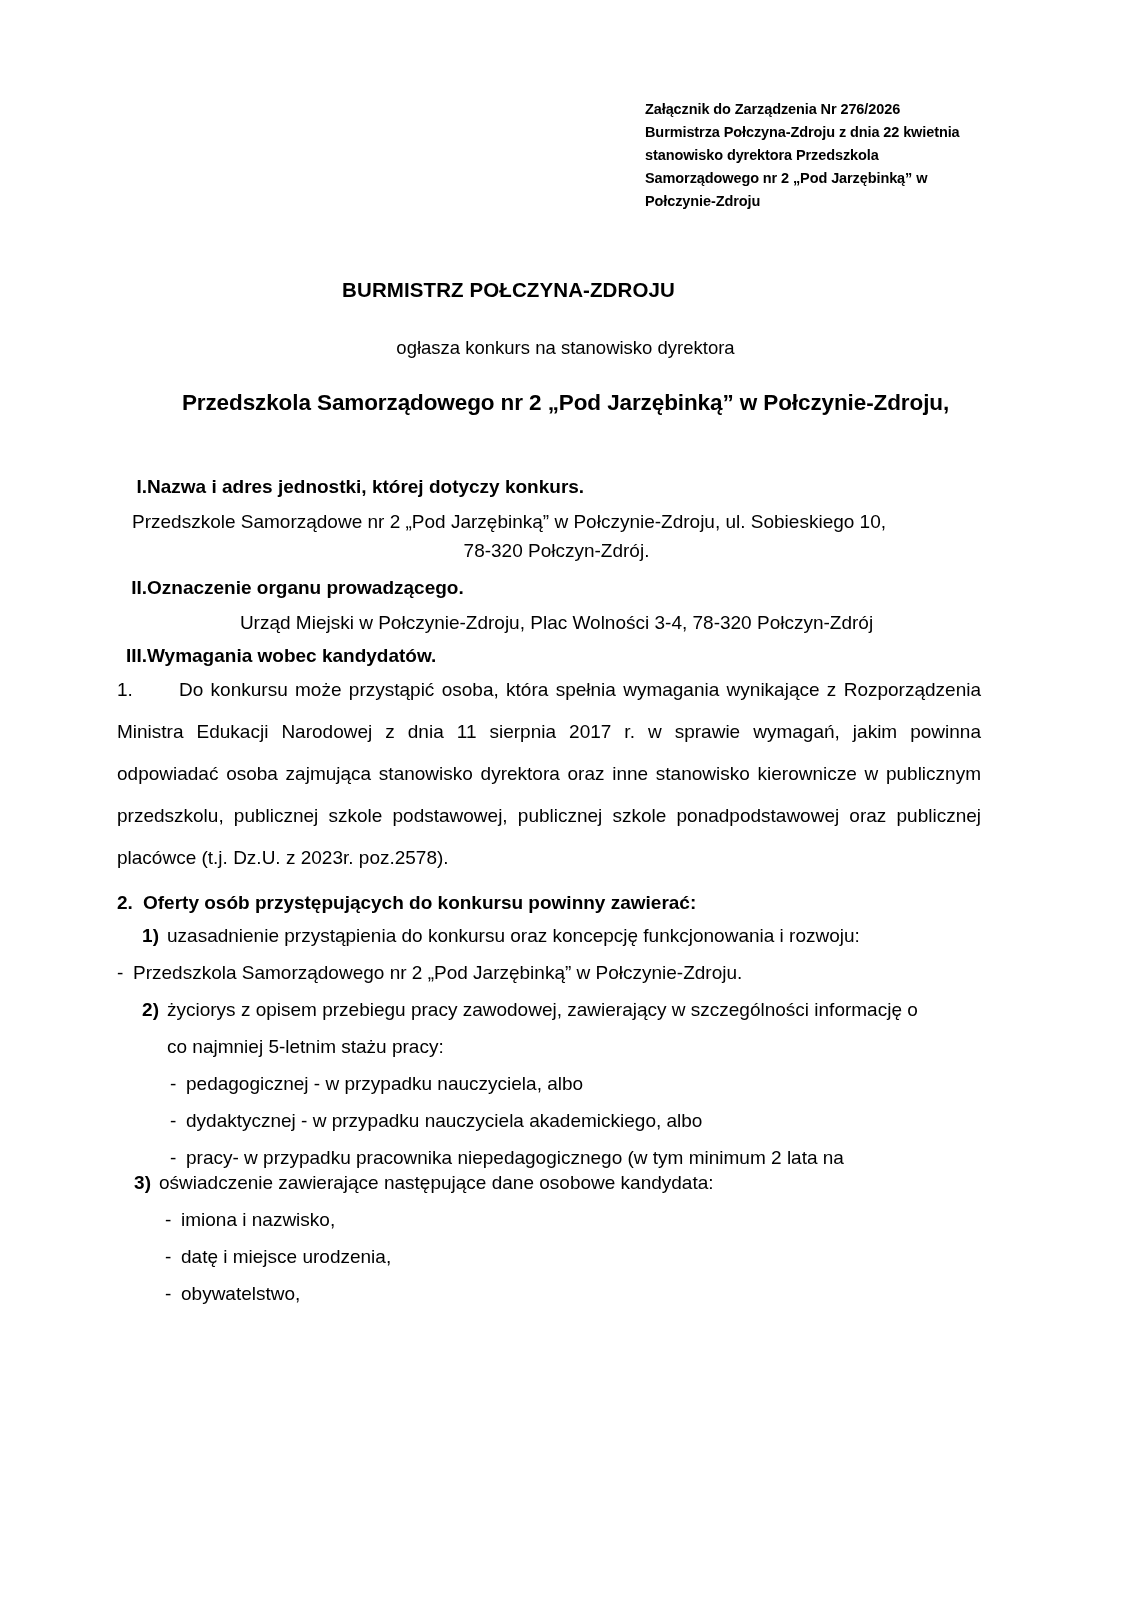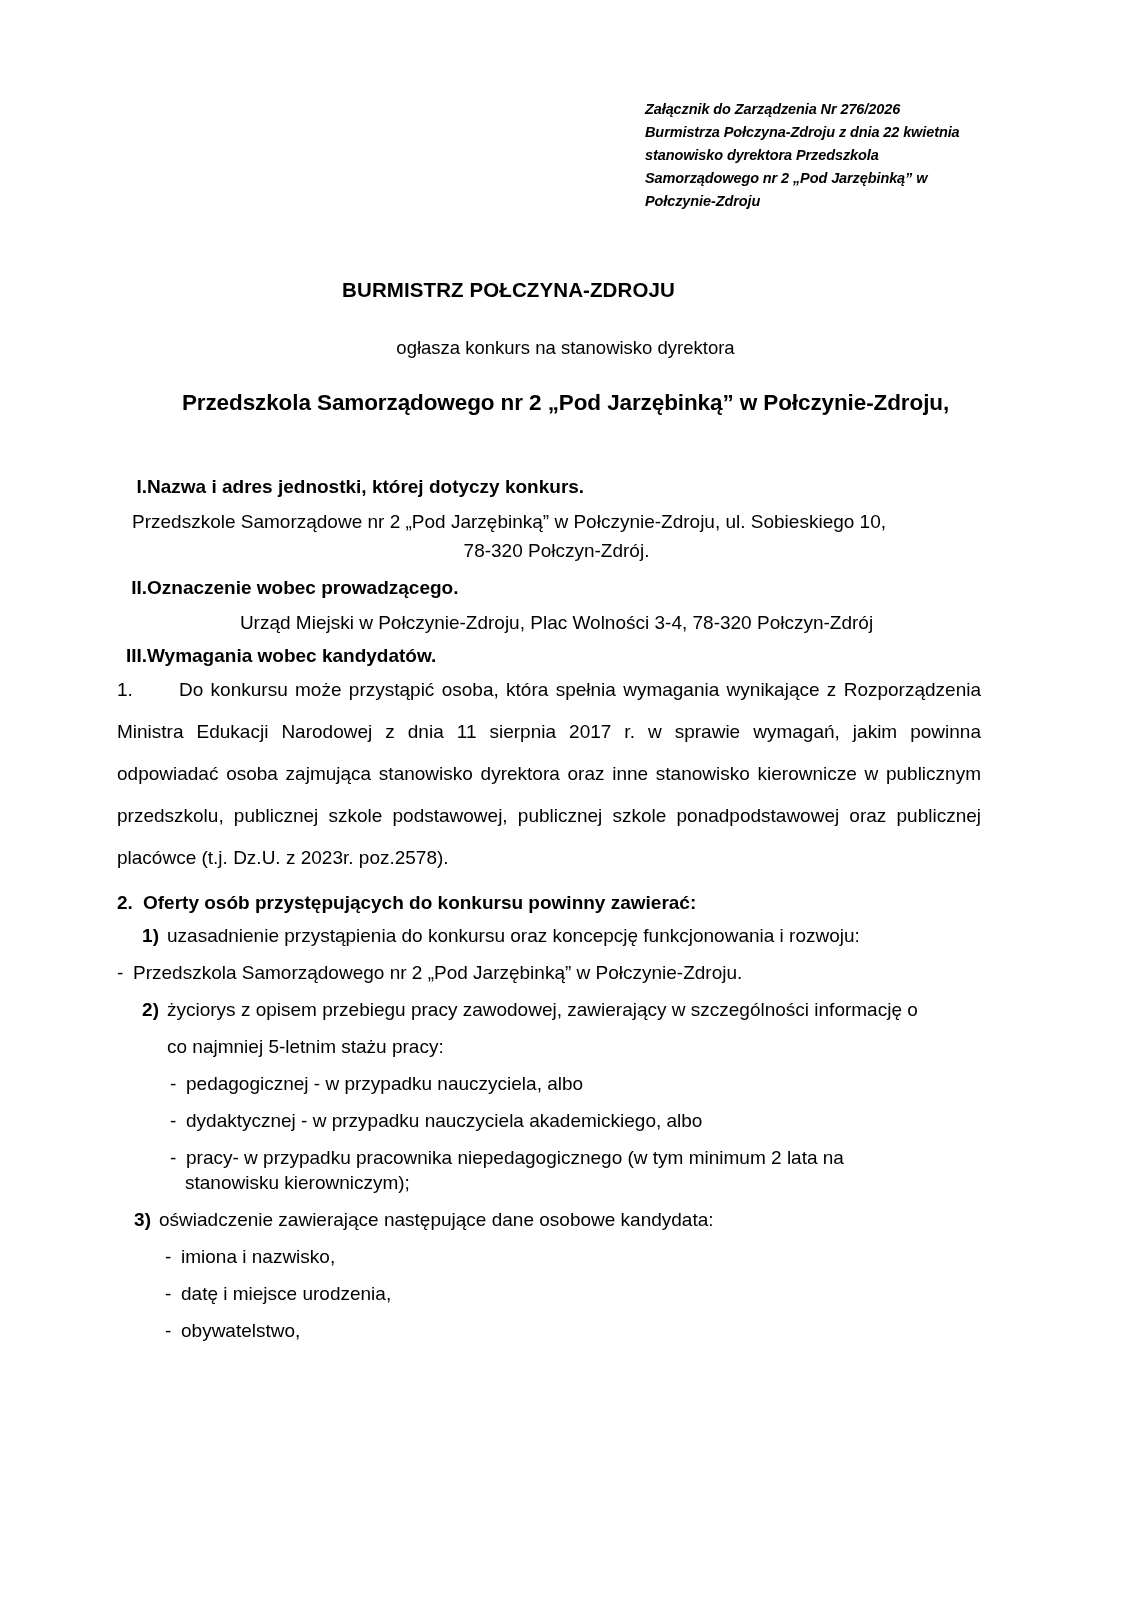--- a/index.html
+++ b/index.html
@@ -24,21 +24,20 @@
   
   .header-block {
     position: absolute;
     left: 645px;
     top: 98px;
     width: 345px;
     font-size: 14.5px;
     font-weight: bold;
     line-height: 23px;
     letter-spacing: -0.1px;
-    font-style: italic;
   }
   .header-block .hline { display: block; white-space: pre-wrap; }
 
   
   .title-main {
     position: absolute;
     left: 0;
     top: 278px;
     width: 1017px;
     text-align: center;
@@ -167,21 +166,21 @@
 
     <div class="roman-head">
       <span class="num">I.</span>
       <span class="txt">Nazwa i adres jednostki, której dotyczy konkurs.</span>
     </div>
     <div class="plain-line">Przedszkole Samorządowe nr 2 „Pod Jarzębinką” w Połczynie-Zdroju, ul. Sobieskiego 10,</div>
     <div class="plain-line tight">78-320 Połczyn-Zdrój.</div>
 
     <div class="roman-head" style="margin-top:18px;align-items:flex-end;">
       <span class="num">II.</span>
-      <span class="txt">Oznaczenie wobec prowadzącego.</span>
+      <span class="txt">Oznaczenie organu prowadzącego.</span>
     </div>
     <div class="plain-line tight">Urząd Miejski w Połczynie-Zdroju, Plac Wolności 3-4, 78-320 Połczyn-Zdrój</div>
 
     <div class="roman-head" style="margin-top:14px; margin-bottom:4px;">
       <span class="num">III.</span>
       <span class="txt">Wymagania wobec kandydatów.</span>
     </div>
 
     <div class="just-block">
       <span class="lead" style="display:inline-block;width:62px;">1.</span><span>Do konkursu może przystąpić osoba, która spełnia wymagania wynikające z Rozporządzenia Ministra Edukacji Narodowej z dnia 11 sierpnia 2017 r. w sprawie wymagań, jakim powinna odpowiadać osoba zajmująca stanowisko dyrektora oraz inne stanowisko kierownicze w publicznym przedszkolu, publicznej szkole podstawowej, publicznej szkole ponadpodstawowej oraz publicznej placówce (t.j. Dz.U. z 2023r. poz.2578).</span>
@@ -214,21 +213,20 @@
     </div>
     <div class="dash-line lvl1">
       <span class="d">-</span>
       <span class="t">dydaktycznej - w przypadku nauczyciela akademickiego, albo</span>
     </div>
 
     <div class="dash-line lvl1" style="margin-bottom:6px;">
       <span class="d">-</span>
       <span class="t" style="text-align:justify;">pracy- w przypadku pracownika niepedagogicznego (w tym minimum 2 lata na</span>
     </div>
-    <div class="cont-line ind-b">stanowisku kierowniczym);</div>
 
     <div class="sub-item" style="margin-left:8px;">
       <span class="n">3)</span>
       <span class="t">oświadczenie zawierające następujące dane osobowe kandydata:</span>
     </div>
 
     <div class="dash-line lvl2">
       <span class="d">-</span>
       <span class="t">imiona i nazwisko,</span>
     </div>

